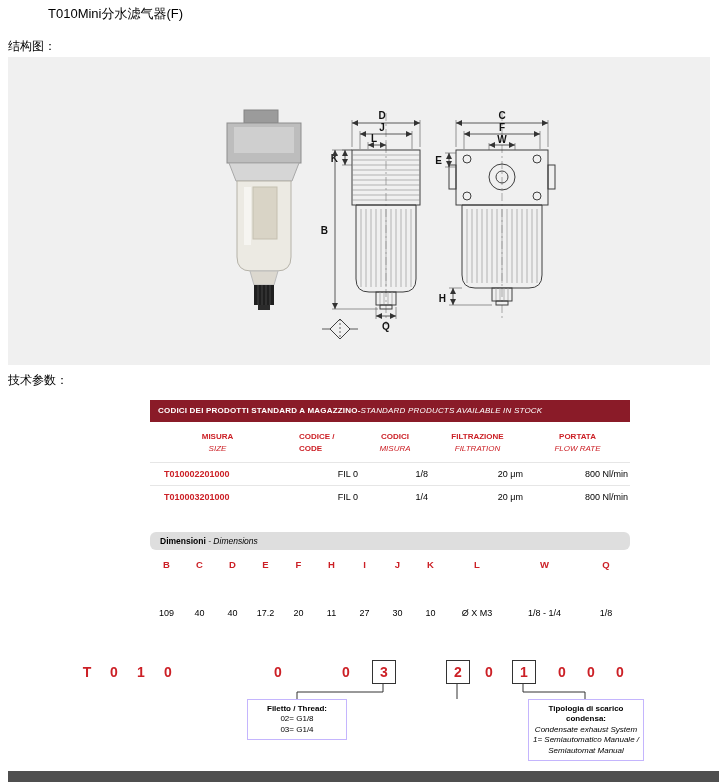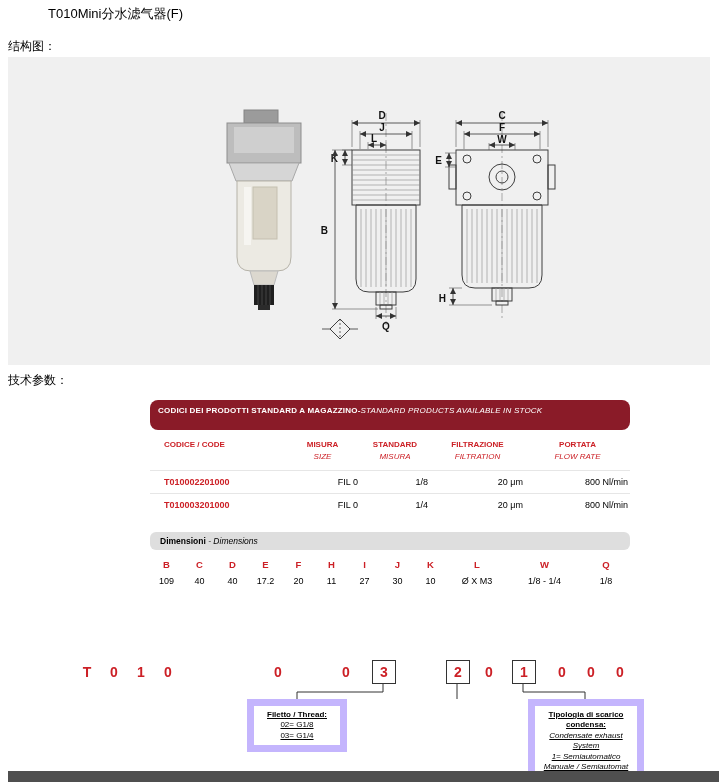--- a/index.html
+++ b/index.html
@@ -15,53 +15,53 @@
   .panel svg{display:block;}
   .panel svg .ln{fill:none;stroke:#3f3f3f;stroke-width:1;}
   .panel svg .fin{stroke:#8a8a8a;stroke-width:.6;fill:none;}
   .panel svg .rib{stroke:#9a9a9a;stroke-width:.7;fill:none;}
   .panel svg .dim{stroke:#333;stroke-width:.8;fill:none;}
   .panel svg .ext{stroke:#555;stroke-width:.6;fill:none;}
   .panel svg .cl{stroke:#888;stroke-width:.7;fill:none;stroke-dasharray:8 3 2 3;}
   .panel svg text{font-family:"Liberation Sans",sans-serif;font-size:10px;font-weight:bold;fill:#111;}
 
   .stock{position:absolute;left:150px;top:400px;width:480px;background:#fff;padding-bottom:12px;}
-  .stock-hd{background:var(--maroon,#8a1b28);color:#fff;font-size:8px;padding:6px 8px 15px;letter-spacing:.2px;border-radius:8px;}
+  .stock-hd{background:var(--maroon,#8a1b28);color:#fff;font-size:8px;padding:6px 8px 7px;letter-spacing:.2px;}
   .stock-hd .b{font-weight:bold;}
   .stock-hd .i{font-style:italic;}
   .sgrid{display:grid;grid-template-columns:135px 75px 70px 95px 105px;}
   .scol{padding:9px 2px 6px;text-align:center;color:var(--red,#cc2026);font-size:8px;line-height:1.55;}
   .scol .l1{font-weight:bold;}
   .scol .l2{font-style:italic;}
   .scol.first{text-align:left;padding-left:14px;}
   .srow{display:grid;grid-template-columns:135px 75px 70px 95px 105px;font-size:9px;border-top:1px solid #e6e6e6;}
   .srow > div{padding:6px 2px;text-align:right;}
   .srow .code{color:var(--red,#cc2026);font-weight:bold;text-align:left;padding-left:14px;}
 
   .dims{position:absolute;left:150px;top:532px;width:480px;background:#fff;}
   .dims-hd{background:var(--bar,#dedede);font-size:8.5px;padding:4px 10px;border-radius:6px;}
   .dims-hd .b{font-weight:bold;}
   .dims-hd .i{font-style:italic;}
   .dgrid{display:grid;grid-template-columns:33px 33px 33px 33px 33px 33px 33px 33px 33px 60px 75px 48px;text-align:center;}
   .dgrid.letters > div{color:var(--red,#cc2026);font-weight:bold;font-size:9.5px;padding:9px 0 4px;}
-  .dgrid.vals > div{font-size:9px;padding:2px 0 9px;}
+  .dgrid.vals > div{font-size:9px;padding:2px 0 9px;margin-top:32px;}
 
   .order-hd{position:absolute;left:8px;top:637px;width:702px;box-sizing:border-box;background:var(--bar,#dedede);font-size:8.5px;padding:4px 8px;}
   .order-hd .b{font-weight:bold;}
   .order-hd .i{font-style:italic;}
 
   .code-row{position:absolute;left:0;top:659px;width:719px;height:26px;}
   .cch{position:absolute;top:0;width:20px;height:26px;line-height:26px;text-align:center;
        color:var(--red,#cc2026);font-weight:bold;font-size:14px;}
   .cch.boxed{top:1px;width:22px;height:22px;line-height:22px;border:1px solid #333;background:#fff;}
 
   .connectors{position:absolute;left:0;top:684px;width:719px;height:15px;}
 
-  .obox{position:absolute;background:#fff;border:7px solid #c4b5fd;font-size:8px;text-align:center;
-        padding:4px 3px;box-sizing:border-box;line-height:1.3;text-decoration:underline;}
+  .obox{position:absolute;background:#fff;border:1px solid #c4b5fd;font-size:8px;text-align:center;
+        padding:4px 3px;box-sizing:border-box;line-height:1.3;}
   .obox .t{font-weight:bold;}
   .obox .s{font-style:italic;}
   #obox-2 .o, #obox-3 .o{font-style:italic;}
   #obox-1{left:247px;top:699px;width:100px;}
   #obox-2{left:405px;top:699px;width:106px;}
   #obox-3{left:528px;top:699px;width:116px;}
 
   .footer{position:absolute;left:8px;top:771px;width:711px;height:11px;background:var(--footer,#4f4f4f);}
 </style>
 </head>
@@ -179,29 +179,29 @@
     </svg>
   </div>
 
   <div class="seclabel" id="lbl-params">技术参数：</div>
 
   <div class="stock">
     <div class="stock-hd">
       <span class="b">CODICI DEI PRODOTTI STANDARD A MAGAZZINO-</span><span class="i">STANDARD PRODUCTS AVAILABLE IN STOCK</span>
     </div>
     <div class="sgrid">
+      <div class="scol">
+          <div class="l1">MISURA</div>
+          <div class="l2">SIZE</div>
+        </div>
       <div class="scol first">
           <div class="l1">CODICE / CODE</div>
         </div>
       <div class="scol">
-          <div class="l1">MISURA</div>
-          <div class="l2">SIZE</div>
-        </div>
-      <div class="scol">
-          <div class="l1">STANDARD</div>
+          <div class="l1">CODICI</div>
           <div class="l2">MISURA</div>
         </div>
       <div class="scol">
           <div class="l1">FILTRAZIONE</div>
           <div class="l2">FILTRATION</div>
         </div>
       <div class="scol">
           <div class="l1">PORTATA</div>
           <div class="l2">FLOW RATE</div>
         </div>

